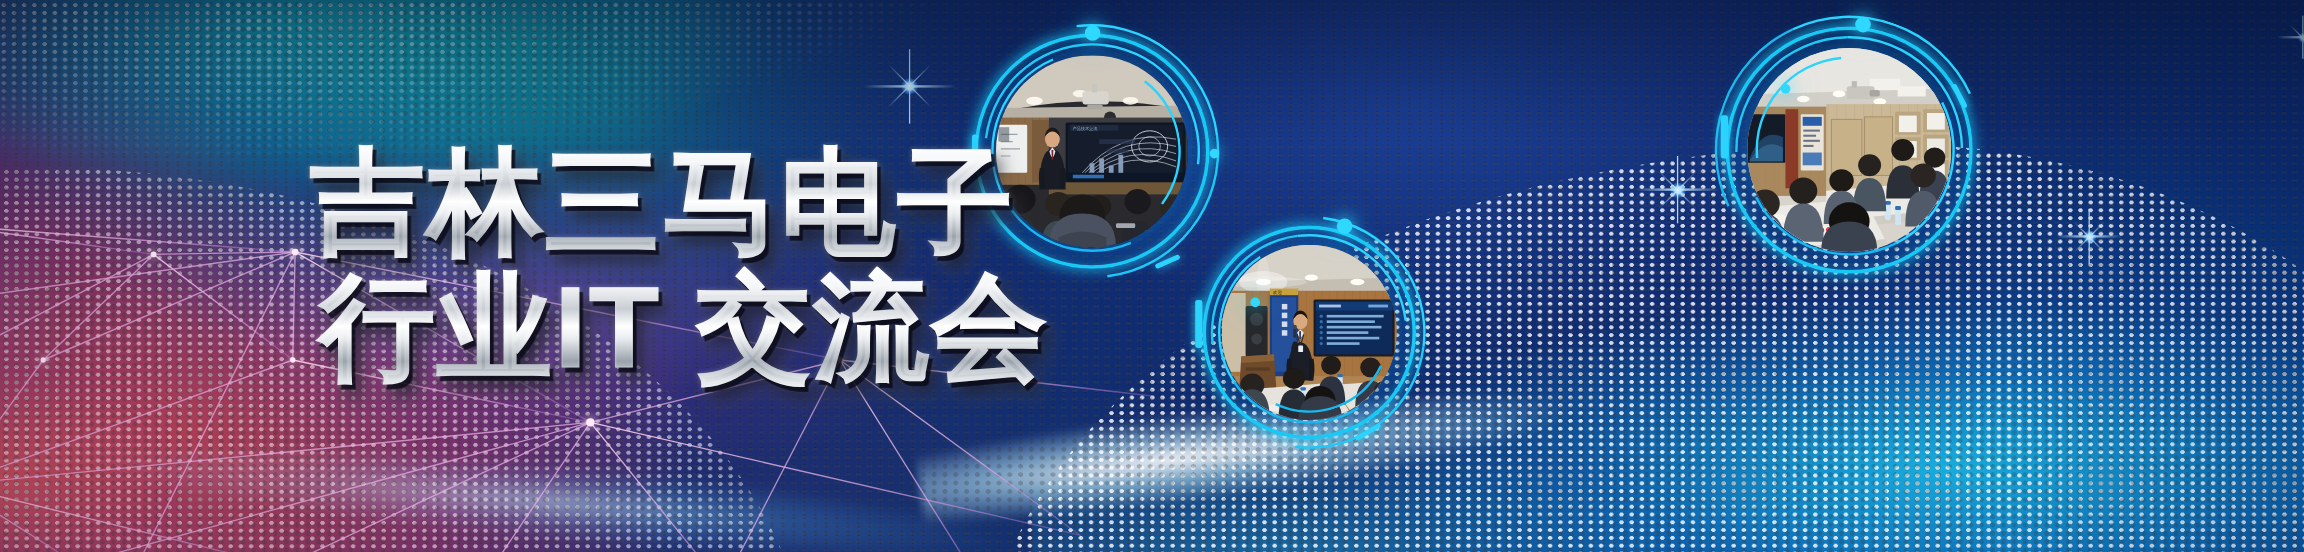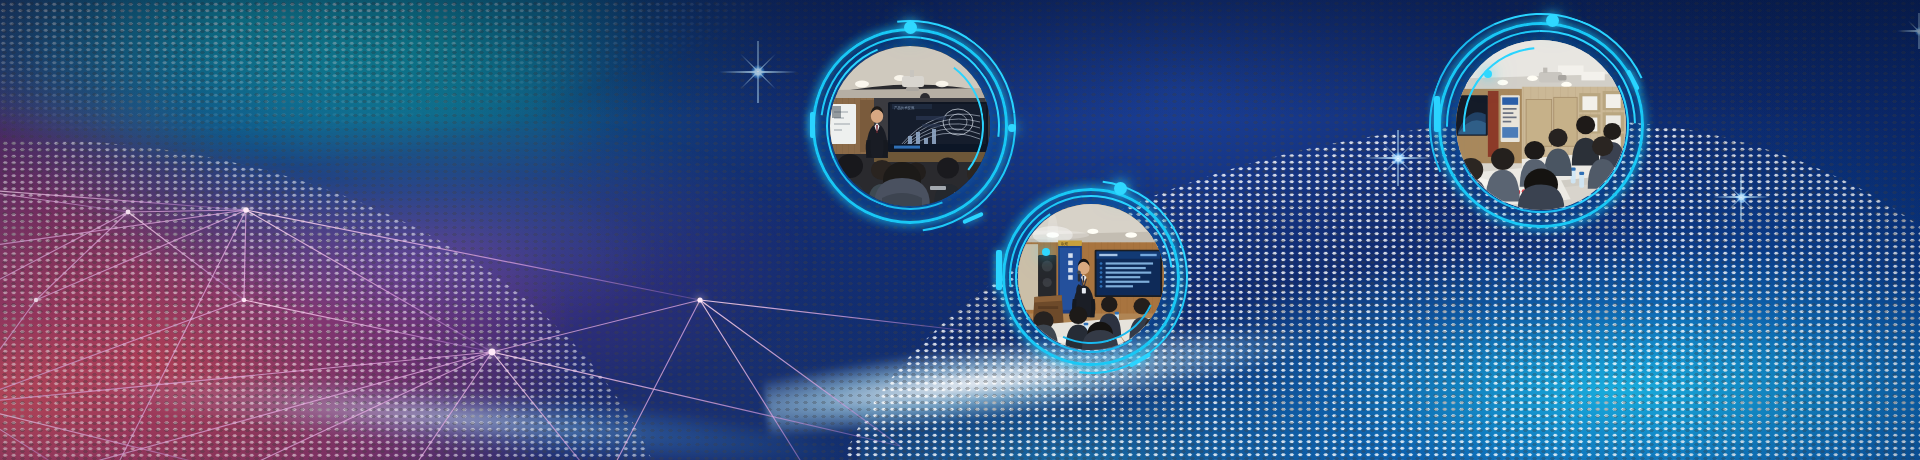--- a/index.html
+++ b/index.html
@@ -304,20 +304,24 @@
     <i style="width:1.1px;height:36px;margin:-18px 0 0 -.55px;"></i>
     <i style="width:30px;height:.8px;margin:-.4px 0 0 -15px;transform:rotate(45deg);"></i>
   </div>
 
   <div class="star" style="left:1012px; top:268px; width:40px; height:40px;">
     <div class="core" style="width:8px;height:8px;margin:-4px 0 0 -4px;"></div>
     <i style="width:38px;height:1px;margin:-.5px 0 0 -19px;"></i>
     <i style="width:1px;height:30px;margin:-15px 0 0 -.5px;"></i>
   </div>
 
+  <div class="headline">
+    <div class="hline l1">吉林三马电子</div>
+    <div class="hline l2">行业IT 交流会</div>
+  </div>
 
   <div class="photo" style="left:812px; top:28px; width:196px; height:196px;">
 
     <div class="img" style="left:18px; top:18px; right:18px; bottom:18px;">
       <svg viewBox="0 0 160 160" preserveAspectRatio="xMidYMid slice">
         <rect x="0" y="0" width="160" height="160" fill="#2a2a2e"></rect>
 
         <path d="M0 0 L160 0 L160 46 Q80 30 0 48 Z" fill="#cfc9be"></path>
         <path d="M0 44 L160 42 L160 56 L0 60 Z" fill="#b6afa4"></path>
 

